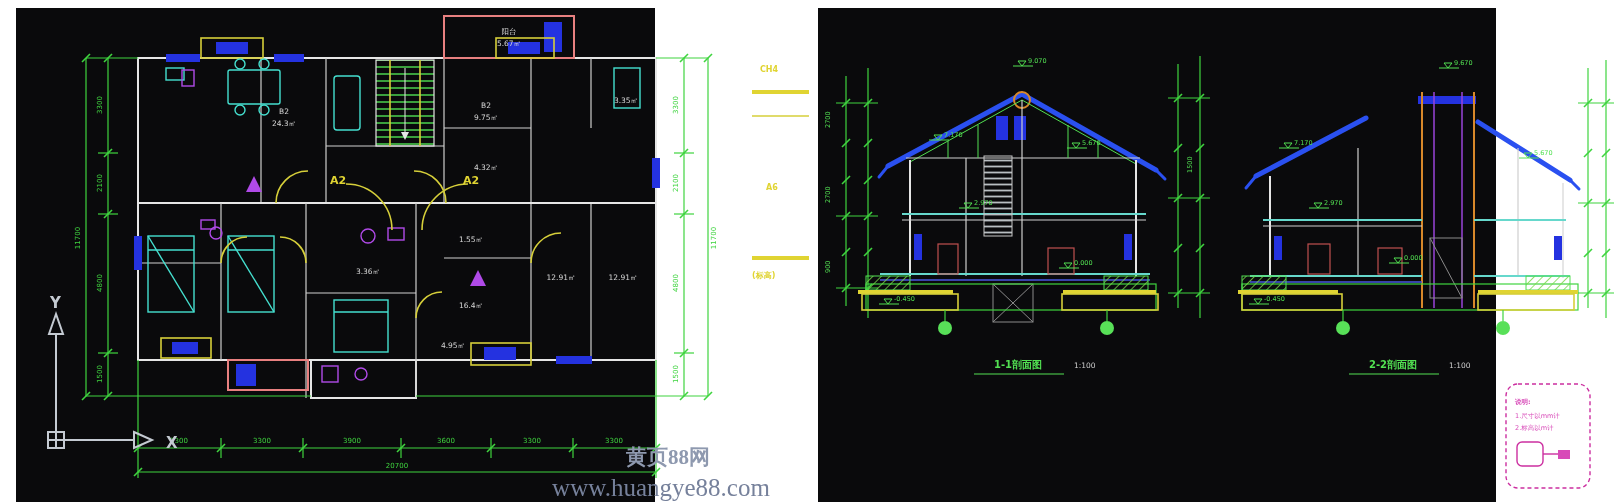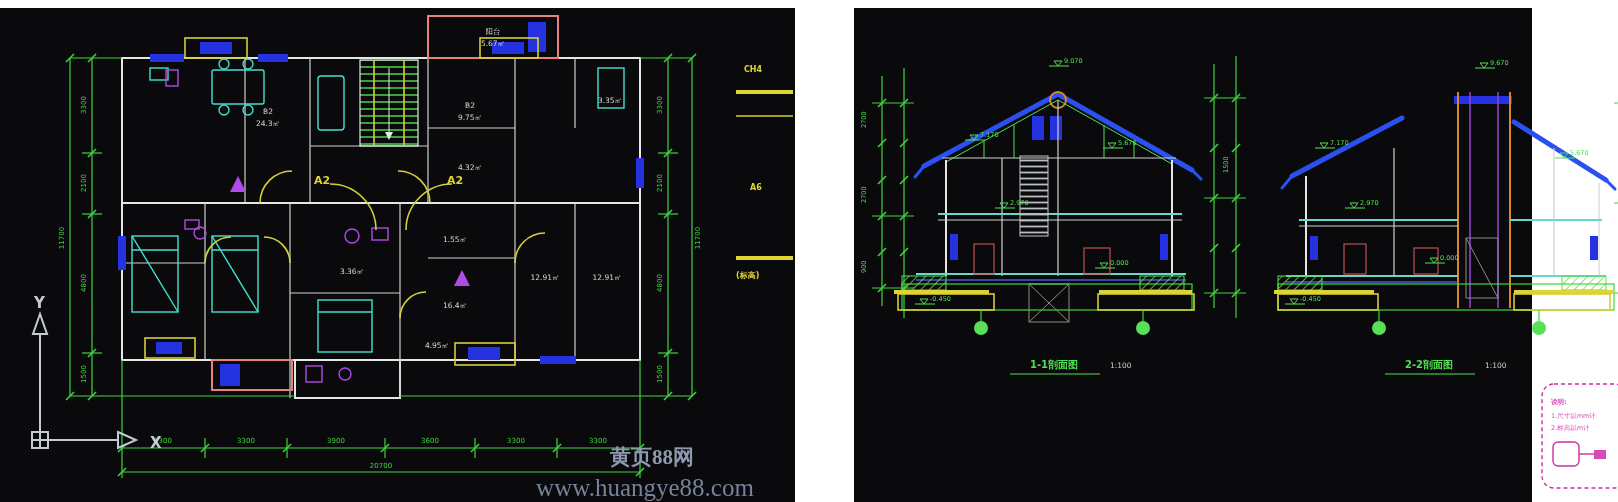--- a/index.html
+++ b/index.html
@@ -1,20 +1,20 @@
 <!DOCTYPE html>
 <html><head>
 <meta charset="utf-8">
 <style>
   html,body{margin:0;padding:0;background:#ffffff;}
   .stage{position:relative;width:1618px;height:502px;background:#ffffff;overflow:hidden;
          font-family:"DejaVu Sans",sans-serif;}
   .cad-panel{position:absolute;top:8px;height:494px;background:#0a0a0c;}
-  #panel-left{left:0;width:795px;}
-  #panel-right{left:818px;width:678px;margin-left:36px;}
+  #panel-left{left:16px;width:639px;}
+  #panel-right{left:818px;width:678px;}
   svg{display:block;}
   svg text{font-family:"DejaVu Sans",sans-serif;}
   .wall{stroke:#e6e6e6;fill:none;stroke-width:2;}
   .wallthin{stroke:#cfcfcf;fill:none;stroke-width:1.2;}
   .g1{stroke:#3fd43f;fill:none;stroke-width:1.2;}
   .g2{stroke:#52e052;fill:none;stroke-width:1;}
   .cy{stroke:#45e0d0;fill:none;stroke-width:1.4;}
   .pu{stroke:#b04ae8;fill:none;stroke-width:1.4;}
   .puf{fill:#b04ae8;stroke:none;}
   .ye{stroke:#d6cf3a;fill:none;stroke-width:1.6;}

